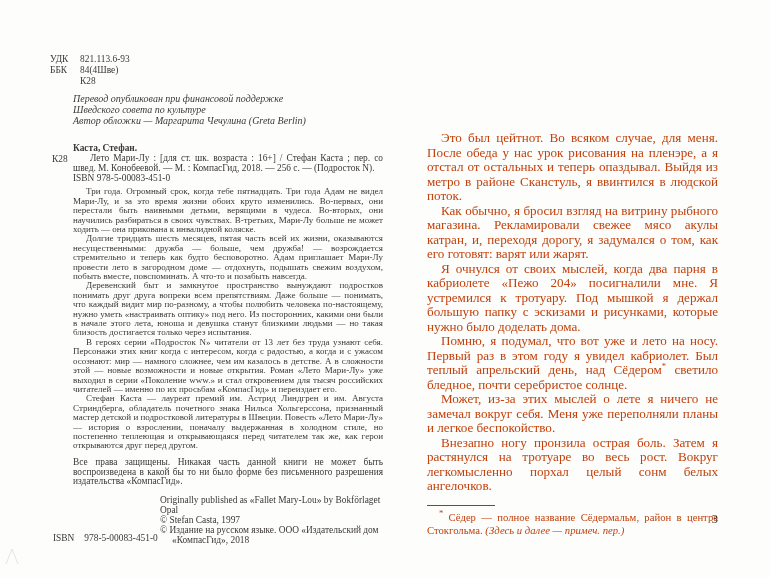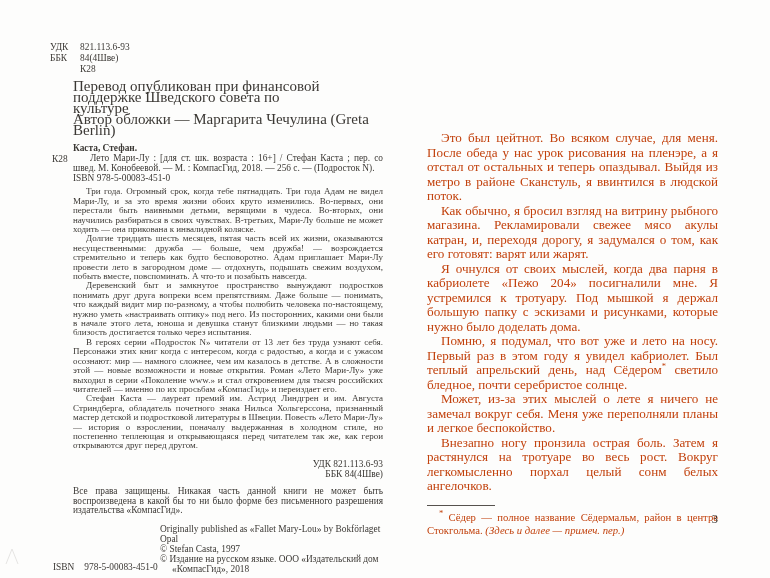--- a/index.html
+++ b/index.html
@@ -6,27 +6,27 @@
   html,body { width:770px; height:578px; }
   body {
     position:relative;
     background:#fdfdfc;
     font-family:"Liberation Serif","DejaVu Serif",serif;
     color:#35322e;
     overflow:hidden;
   }
 
   
-  .left-page { position:absolute; left:50px; top:42px; width:333px; font-size:9.4px; line-height:11px; color:#3b3834; }
+  .left-page { position:absolute; left:50px; top:54px; width:333px; font-size:9.4px; line-height:11px; color:#3b3834; }
   .imprint-row { display:flex; }
   .imprint-label { flex:0 0 30px; }
   .author-code { margin-left:30px; }
-  .pub-notes { margin:6px 0 0 23px; font-size:15px; line-height:11px; }
+  .pub-notes { margin:6px 0 0 23px; font-style:italic; font-size:10px; line-height:11px; }
   .pub-notes .note-funding { width:252px; }
-  .catalog { position:relative; margin-top:7px; }
+  .catalog { position:relative; margin-top:17px; }
   .catalog-author { margin-left:23px; font-weight:700; line-height:11px; }
   .catalog-code { position:absolute; left:2px; top:11px; }
   .catalog-entry { margin-left:23px; width:310px; text-indent:17px; text-align:justify; line-height:9.8px; }
   .catalog-isbn { margin-left:23px; line-height:9.8px; }
   .annotation { margin-top:4px; }
   .annotation p { margin-left:23px; width:310px; text-align:justify; text-indent:13px; font-size:9px; line-height:9.4px; }
   .footer-codes { width:333px; margin-top:8px; text-align:right; line-height:10.5px; }
   .rights { margin:7px 8px 0 23px; width:310px; text-align:justify; line-height:9.8px; }
   .colophon { position:relative; margin-top:8px; min-height:50px; }
   .colophon-original { margin-left:110px; width:223px; line-height:10px; }
@@ -75,24 +75,20 @@
   </div>
 
   <div class="annotation">
     <p>Три года. Огромный срок, когда тебе пятнадцать. Три года Адам не видел Мари-Лу, и за это время жизни обоих круто изменились. Во-первых, они перестали быть наивными детьми, верящими в чудеса. Во-вторых, они научились разбираться в своих чувствах. В-третьих, Мари-Лу больше не может ходить — она прикована к инвалидной коляске.</p>
     <p>Долгие тридцать шесть месяцев, пятая часть всей их жизни, оказываются несущественными: дружба — больше, чем дружба! — возрождается стремительно и теперь как будто бесповоротно. Адам приглашает Мари-Лу провести лето в загородном доме — отдохнуть, подышать свежим воздухом, побыть вместе, повспоминать. А что-то и позабыть навсегда.</p>
     <p>Деревенский быт и замкнутое пространство вынуждают подростков понимать друг друга вопреки всем препятствиям. Даже больше — понимать, что каждый видит мир по-разному, а чтобы полюбить человека по-настоящему, нужно уметь «настраивать оптику» под него. Из посторонних, какими они были в начале этого лета, юноша и девушка станут близкими людьми — но такая близость достигается только через испытания.</p>
     <p>В героях серии «Подросток N» читатели от 13 лет без труда узнают себя. Персонажи этих книг когда с интересом, когда с радостью, а когда и с ужасом осознают: мир — намного сложнее, чем им казалось в детстве. А в сложности этой — новые возможности и новые открытия. Роман «Лето Мари-Лу» уже выходил в серии «Поколение www.» и стал откровением для тысяч российских читателей — именно по их просьбам «КомпасГид» и переиздает его.</p>
     <p>Стефан Каста — лауреат премий им. Астрид Линдгрен и им. Августа Стриндберга, обладатель почетного знака Нильса Хольгерссона, признанный мастер детской и подростковой литературы в Швеции. Повесть «Лето Мари-Лу» — история о взрослении, поначалу выдержанная в холодном стиле, но постепенно теплеющая и открывающаяся перед читателем так же, как герои открываются друг перед другом.</p>
   </div>
 
-  <div class="footer-codes">
-    <div>УДК 821.113.6-93</div>
-    <div>ББК 84(4Шве)</div>
-  </div>
 
   <p class="rights">Все права защищены. Никакая часть данной книги не может быть воспроизведена в какой бы то ни было форме без письменного разрешения издательства «КомпасГид».</p>
 
   <div class="colophon">
     <div class="colophon-original">
       <div>Originally published as «Fallet Mary-Lou» by Bokförlaget Opal</div>
       <div class="hang">© Stefan Casta, 1997</div>
       <div class="hang">© Издание на русском языке. ООО «Издательский дом «КомпасГид», 2018</div>
     </div>
     <div class="colophon-isbn">

